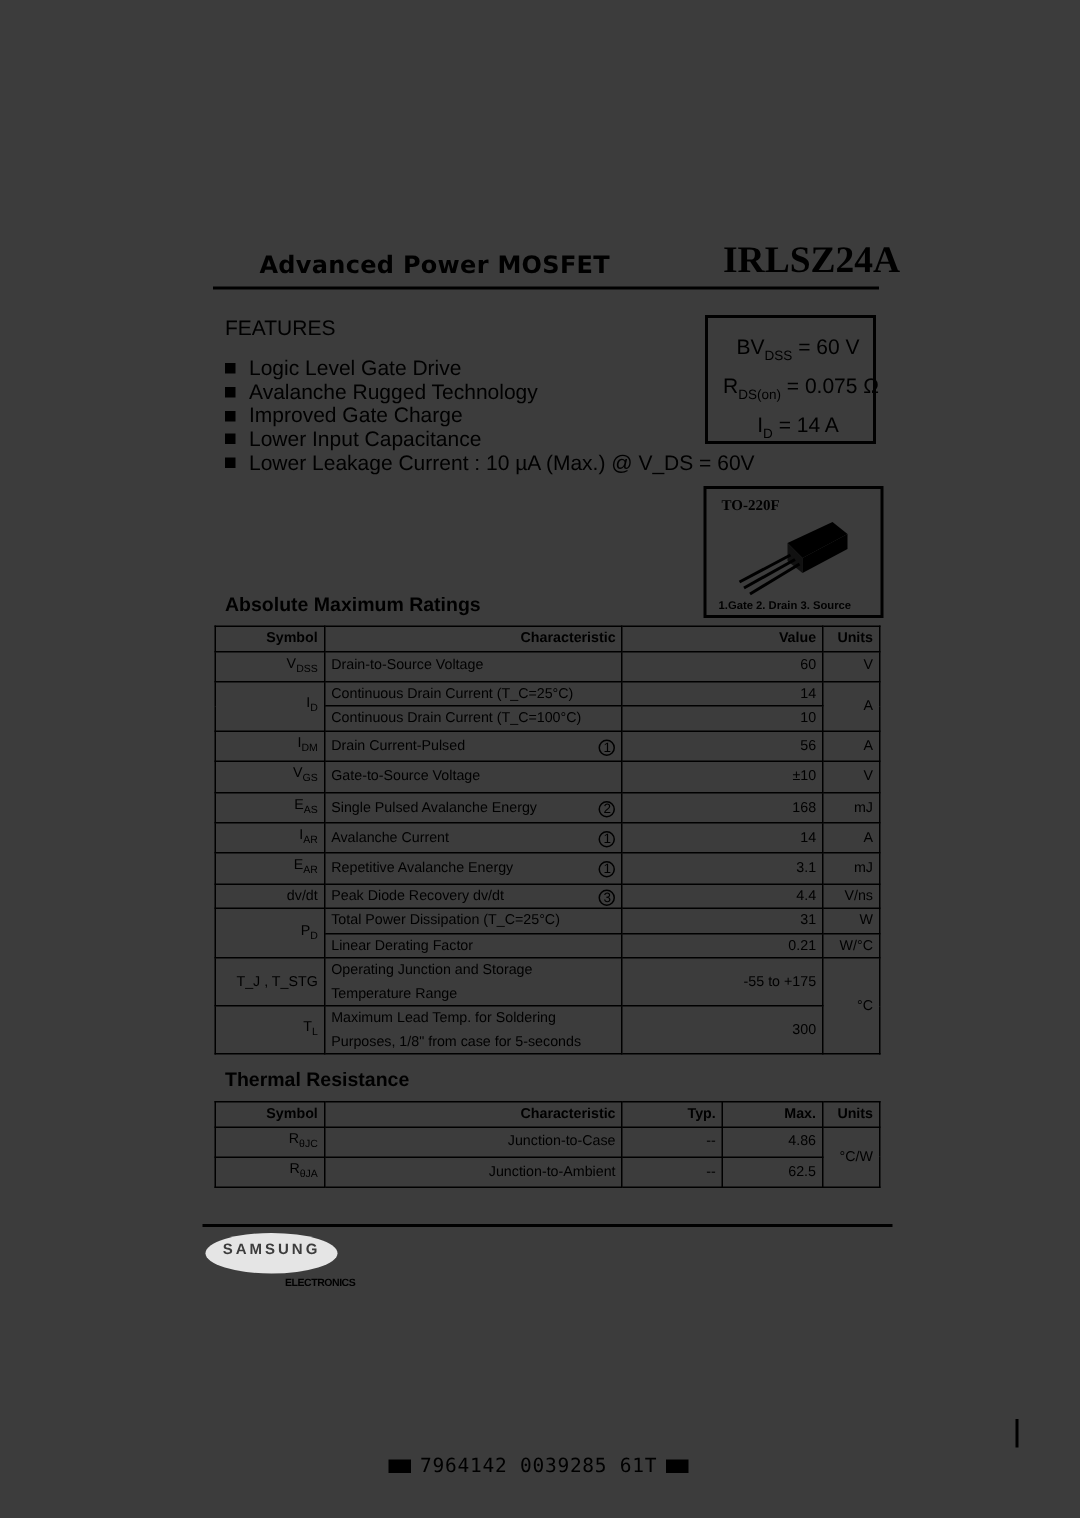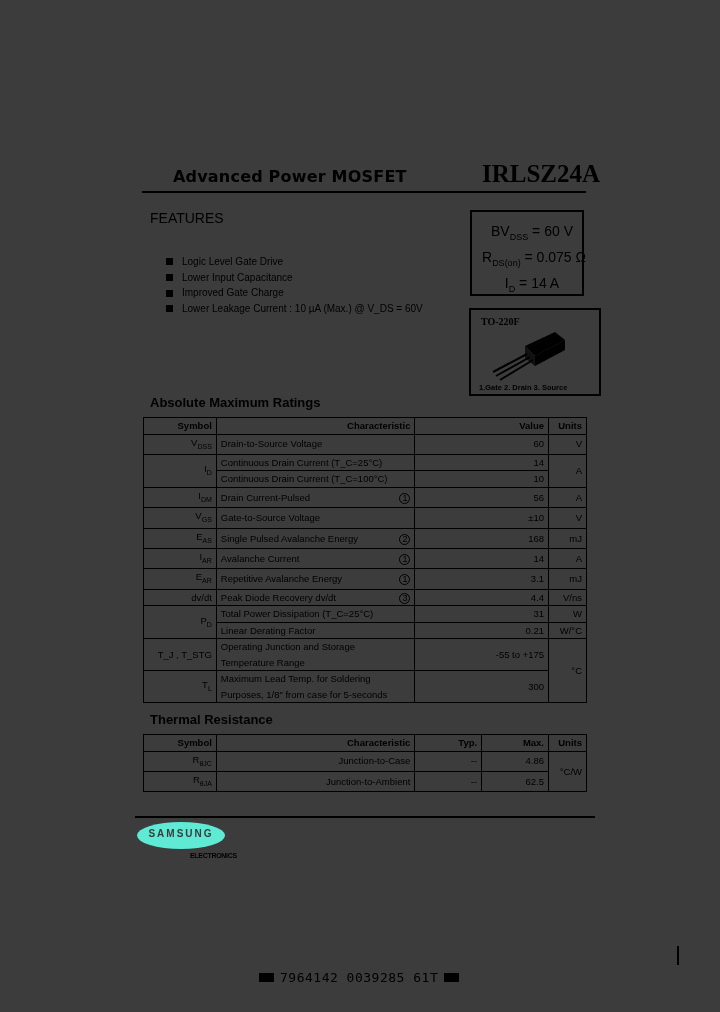--- a/index.html
+++ b/index.html
@@ -3,41 +3,41 @@
 <meta charset="utf-8">
 <style>
   html,body{margin:0;padding:0;}
   body{width:720px;height:1012px;background:#3c3c3c;position:relative;overflow:hidden;
        font-family:"Liberation Sans",sans-serif;color:#000;}
   .abs{position:absolute;}
   .hdr-left{left:145px;top:167px;font-family:"DejaVu Sans",sans-serif;font-size:16px;font-weight:bold;letter-spacing:0.2px;margin-left:28px;}
   .hdr-right{left:482px;top:160px;font-family:"Liberation Serif",serif;font-size:25px;font-weight:bold;}
   .hdr-rule{left:142px;top:191px;width:444px;height:2px;background:#000;}
   .feat-title{left:150px;top:210px;font-size:14px;font-weight:normal;}
-  .feat-list{left:150px;top:238px;margin:16px;padding:0;list-style:none;font-size:10px;}
+  .feat-list{left:150px;top:238px;margin:0;padding:0;list-style:none;font-size:14px;}
   .feat-list li{height:15.7px;line-height:15.7px;display:flex;align-items:center;}
   .feat-list .bullet{display:inline-block;width:7px;height:7px;background:#000;margin-right:9px;}
   .spec-box{left:470px;top:210px;width:114px;height:86px;border:2px solid #000;box-sizing:border-box;font-size:14px;padding:6px 0 0 10px;text-align:center;}
   .spec-box div{height:26px;line-height:26px;white-space:nowrap;}
   .spec-box sub{font-size:9px;}
-  .pkg-box{left:469px;top:308px;width:132px;height:88px;border:2px solid #000;box-sizing:border-box;}
+  .pkg-box{left:469px;top:324px;width:120px;height:88px;border:2px solid #000;box-sizing:border-box;}
   .pkg-title{left:10px;top:6px;font-family:"Liberation Serif",serif;font-weight:bold;font-size:10px;}
   .pkg-caption{left:8px;top:73px;font-size:7.5px;font-weight:bold;white-space:nowrap;}
   .pkg-svg{left:16px;top:18px;}
   .sec-title{font-size:13px;font-weight:bold;}
   table{border-collapse:collapse;font-size:9.5px;}
   td,th{border:1px solid #000;padding:0 4px;height:15.5px;line-height:15.5px;white-space:nowrap;}
   th{font-weight:bold;font-size:9.5px;}
   .c{text-align:right;}
   .note{float:right;font-size:9px;border:1px solid #000;border-radius:50%;width:9px;height:9px;line-height:9px;text-align:center;margin-top:3px;}
   sub{font-size:7px;}
   .amr{left:143px;top:417px;width:444px;}
   .thr{left:143px;top:734px;width:444px;}
   .foot-rule{left:135px;top:816px;width:460px;height:2px;background:#000;}
-  .logo{left:137px;top:822px;width:88px;height:27px;background:#5eead4;border-radius:50%;}
+  .logo{left:137px;top:822px;width:88px;height:27px;background:#e5e5e5;border-radius:50%;}
   .logo-text{left:0;top:6px;width:88px;text-align:center;color:#3c3c3c;font-size:10px;font-weight:bold;letter-spacing:2px;}
   .logo-sub{left:190px;top:852px;font-size:7px;font-weight:bold;letter-spacing:-0.3px;}
   .barcode{left:253px;top:970px;font-family:"DejaVu Sans Mono",monospace;font-size:13px;letter-spacing:0.5px;display:flex;align-items:center;}
   .blk{display:inline-block;width:15px;height:9px;background:#000;margin:0 6px;}
   .edge-mark{left:677px;top:946px;width:2px;height:19px;background:#000;}
 </style>
 </head>
 <body>
 
 <div class="abs hdr-left">Advanced Power MOSFET</div>
@@ -45,25 +45,29 @@
 <div class="abs hdr-rule"></div>
 
 <div class="abs feat-title">FEATURES</div>
 <ul class="abs feat-list">
   <li>
       <span class="bullet"></span>
       <span>Logic Level Gate Drive</span>
     </li>
   <li>
       <span class="bullet"></span>
+      <span>Avalanche Rugged Technology</span>
+    </li>
+  <li>
+      <span class="bullet"></span>
+      <span>Improved Gate Charge</span>
+    </li>
+  <li>
+      <span class="bullet"></span>
       <span>Lower Input Capacitance</span>
-    </li>
-  <li>
-      <span class="bullet"></span>
-      <span>Improved Gate Charge</span>
     </li>
   <li>
       <span class="bullet"></span>
       <span>Lower Leakage Current : 10 µA (Max.) @ V_DS = 60V</span>
     </li>
 </ul>
 
 <div class="abs spec-box">
   <div><span>BV</span><sub>DSS</sub> <span>= 60 V</span></div>
   <div><span>R</span><sub>DS(on)</sub> <span>= 0.075 Ω</span></div>

